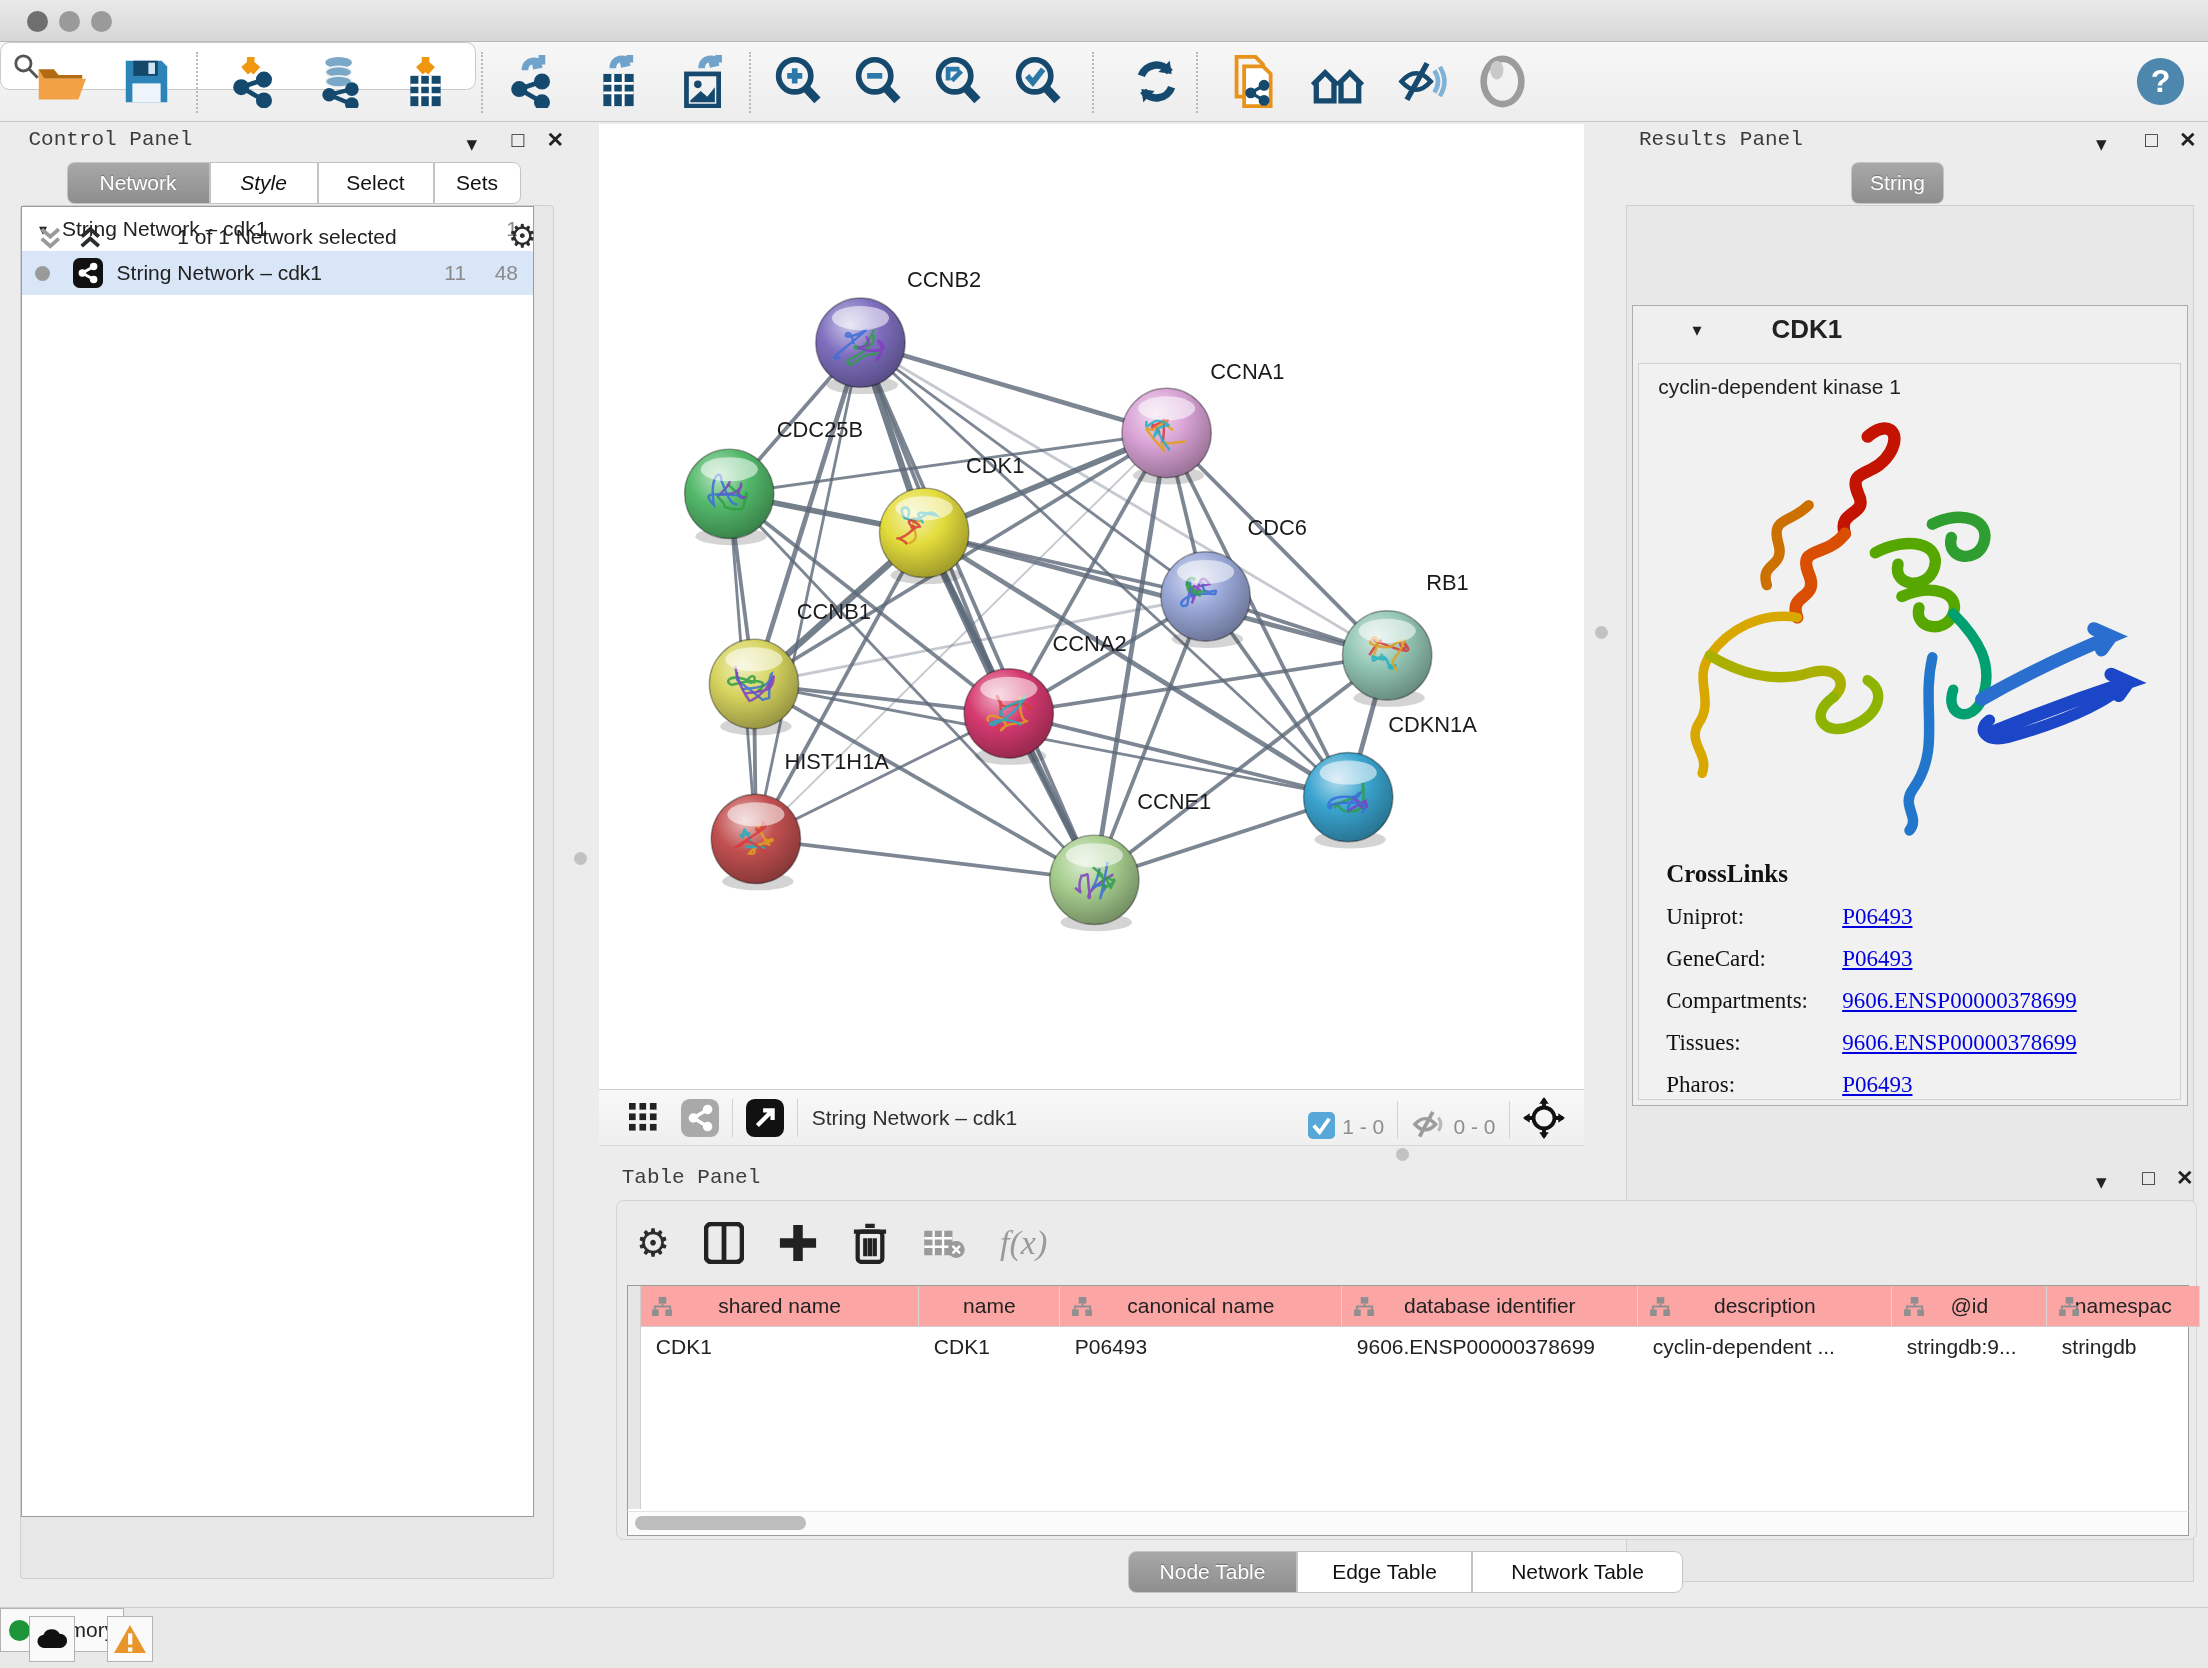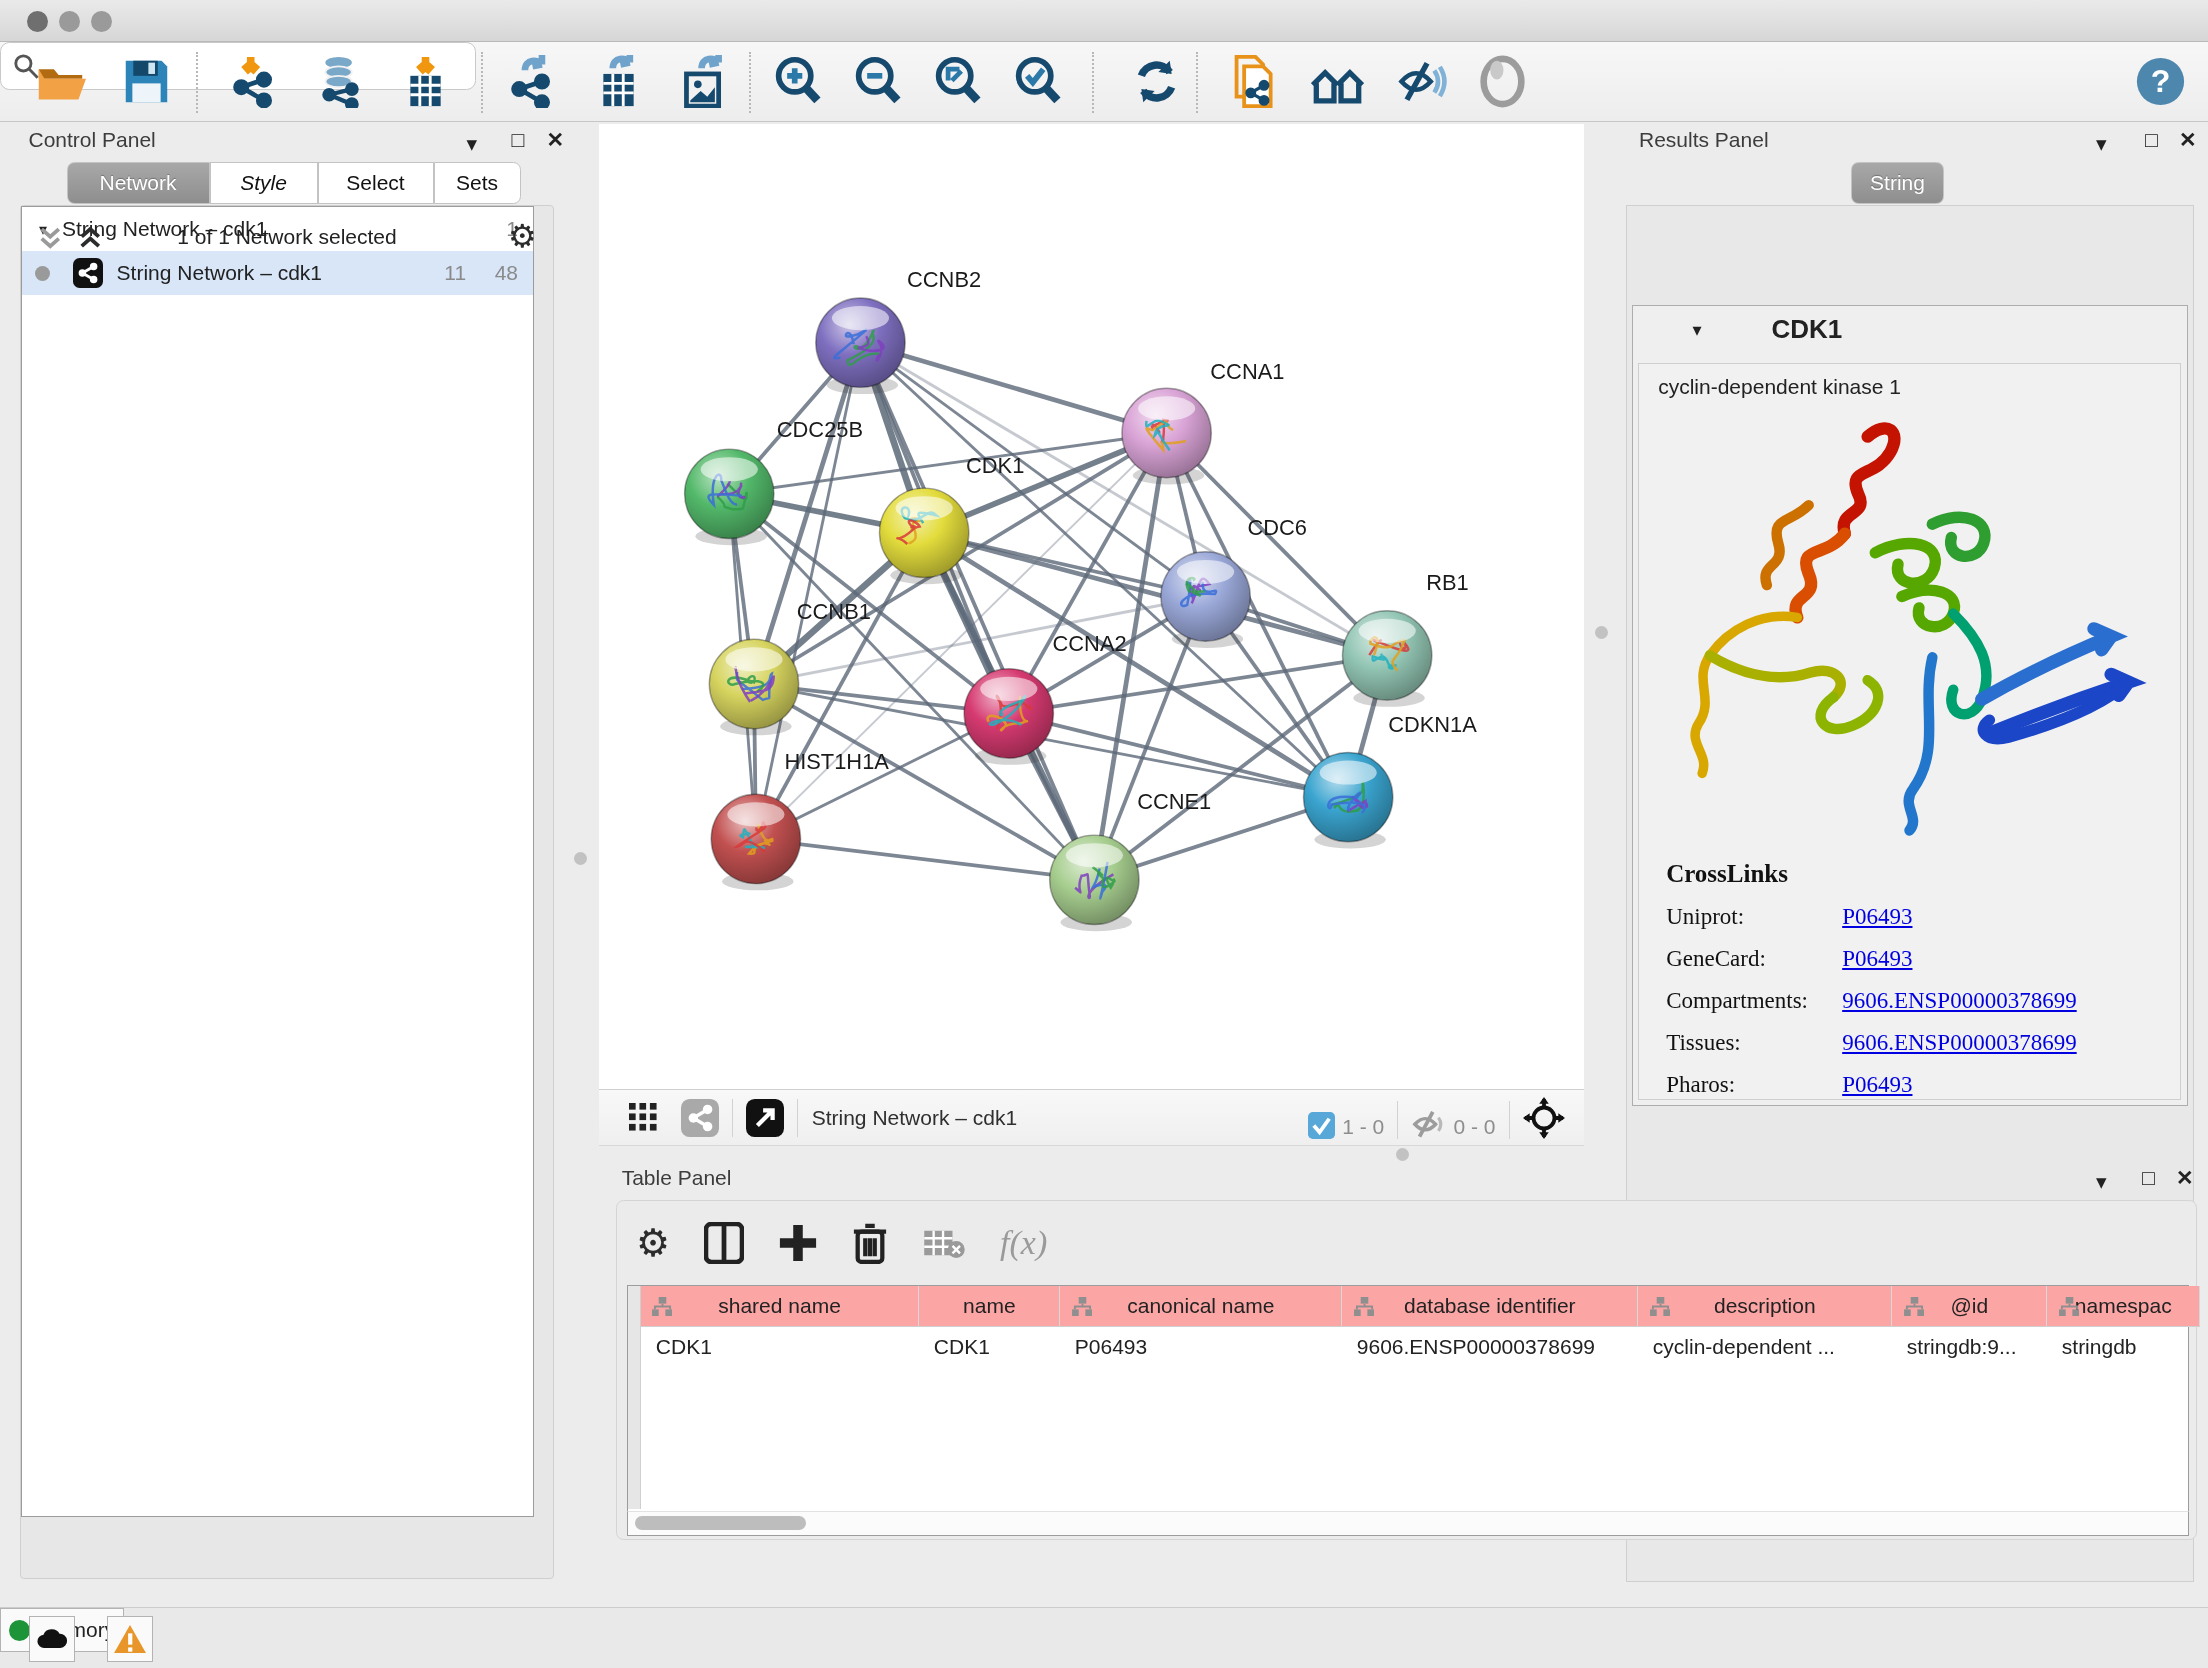--- a/index.html
+++ b/index.html
@@ -15,21 +15,21 @@
 
   
   #toolbar { left:0; top:42px; width:2208px; height:80px;
     background:linear-gradient(#f7f7f7,#ededed); border-bottom:1px solid #c6c6c6; }
   .tbtn { top:13.3px; width:53px; height:53px; display:flex; align-items:center; justify-content:center; }
   .tsep { top:9.5px; width:0; height:61px; border-left:2.9px dotted #b8b8b8; }
   #search-box { left:1631px; top:17px; width:476px; height:48px; background:#fff;
     border:1.9px solid #c9c9c9; border-radius:9.5px; display:flex; align-items:center; padding-left:11.4px; }
 
   
-  .panel-title { font-size:21px; color:#3c3c3c; }
+  .panel-title { font-size:21px; color:#3c3c3c;font-family:Liberation Mono, monospace; }
   .panel-ctl { font-size:21px; color:#222; }
   .seg { height:42px; display:flex; align-items:center; justify-content:center;
     background:#fff; border:1px solid #c3c3c3; font-size:21px; color:#111; }
   .seg.sel { background:linear-gradient(#a8a8a8,#8e8e8e); color:#fff; text-shadow:0 -1px 1px rgba(0,0,0,.3); }
 
   
   #control-panel { left:9.5px; top:124px; width:554px; height:1465px; }
   #cp-tabs { left:57px; top:38px; display:flex; }
   #cp-inner { left:10.5px; top:81px; width:534px; height:1374px; background:#e7e7e7;
     border:1px solid #cfcfcf; border-radius:3.8px; }
@@ -728,20 +728,25 @@
             <td>stringdb:9...</td>
             <td>stringdb</td>
           </tr>
         </tbody>
     </table>
   </div>
   <div id="tp-scroll" class="abs">
     <div class="thumb abs"></div>
   </div>
 
+  <div id="tp-tabs" class="abs">
+      <div class="seg sel" style="width: 169px; border-radius: 8.6px 0px 0px 8.6px;">Node Table</div>
+      <div class="seg" style="width: 175px;">Edge Table</div>
+      <div class="seg" style="width: 211px; border-radius: 0px 8.6px 8.6px 0px;">Network Table</div>
+    </div>
 </div>
 
 <div id="statusbar" class="abs">
   <div class="sb-btn abs" style="left:28.5px;">
     <svg width="32" height="23" viewBox="0 0 34 24">
       <path d="M9 22 a7 7 0 0 1 -1 -14 a9 8 0 0 1 17 -1 a6 6 0 0 1 1 15 Z" fill="#111"></path>
     </svg>
   </div>
   <div class="sb-btn abs" style="left:107px;">
     <svg width="34" height="30" viewBox="0 0 36 32">

